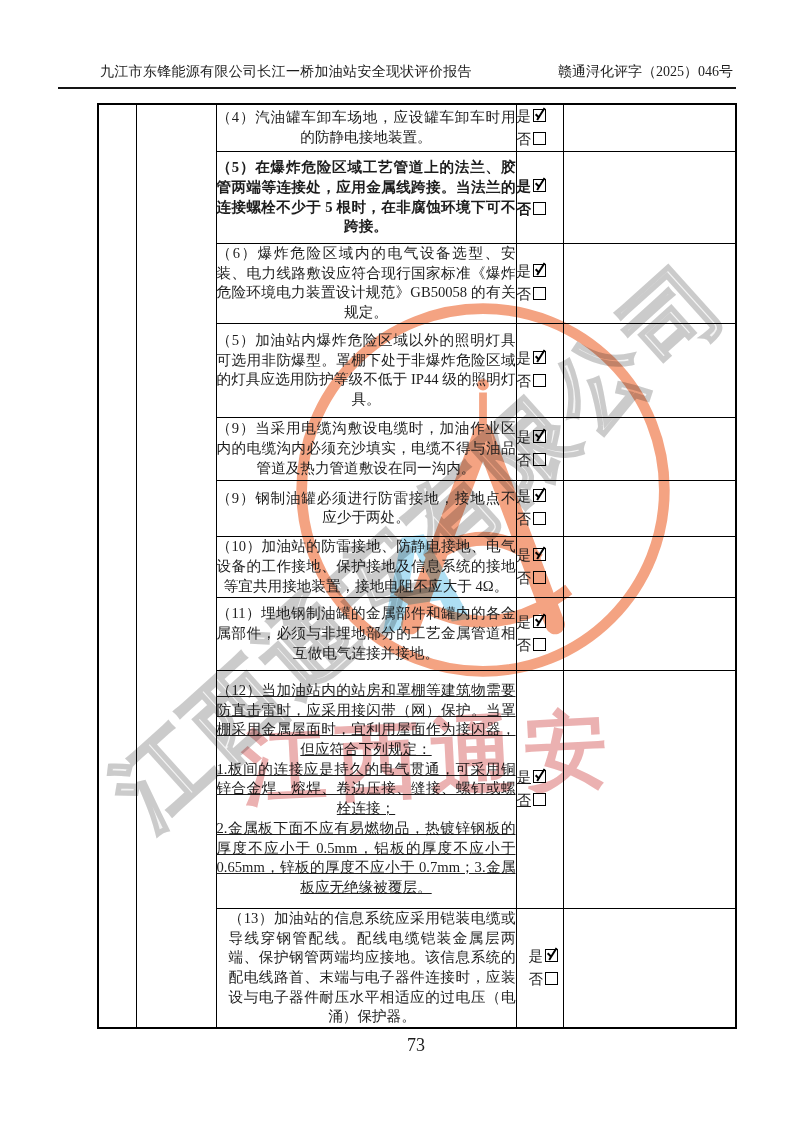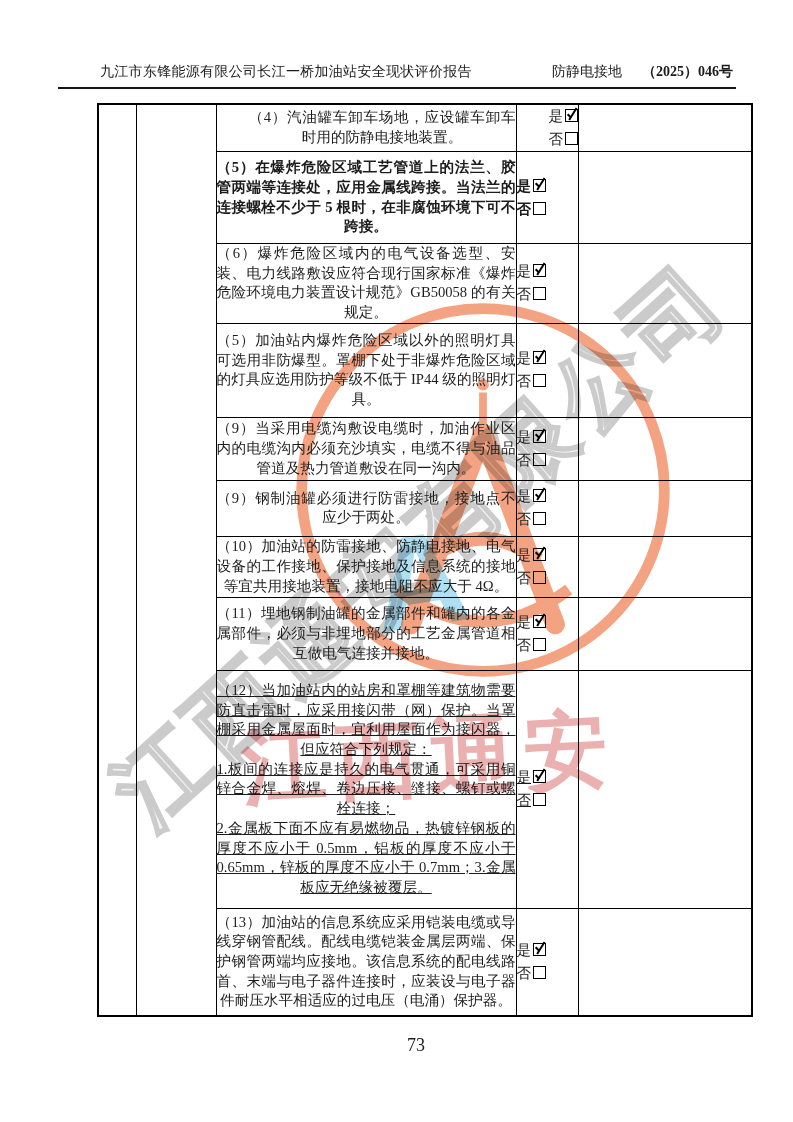--- a/index.html
+++ b/index.html
@@ -4,21 +4,21 @@
 <style>
   html,body{margin:0;padding:0;background:#ffffff;overflow:hidden;}
   .page{
     position:relative;width:793px;height:1122px;background:#ffffff;
     font-family:"Liberation Serif","DejaVu Serif",serif;color:#1c1c1c;
   }
   
   .hdr{position:absolute;top:63px;left:100px;right:58px;height:22px;font-size:14px;}
   .hdr-left{position:absolute;left:0;top:0;letter-spacing:.3px;}
   .hdr-right{position:absolute;right:2px;top:0;}
-  .hdr-right .num{font-weight:bold;margin-left:20px;}
+  .hdr-right .num{font-weight:normal;}
   .hdr-rule{position:absolute;top:87px;left:58px;width:678px;height:2px;background:#151515;}
   
   .wm-gray{
     position:absolute;left:420px;top:545px;transform:translate(-50%,-50%) rotate(-42deg);
     white-space:nowrap;font-size:92px;font-weight:bold;letter-spacing:6px;
     font-family:"Liberation Sans","DejaVu Sans",sans-serif;
     color:rgba(0,0,0,0.05);-webkit-text-stroke:2.5px #c3c3c3;opacity:.85;z-index:1;
   }
   .wm-blue{
     position:absolute;left:372px;top:505px;font-size:132px;font-weight:bold;
@@ -51,24 +51,24 @@
   }
   .cbx.checked::before{
     content:"";position:absolute;left:1px;top:4.5px;width:5px;height:1.8px;
     background:#000;transform:rotate(45deg);
   }
   .cbx.checked::after{
     content:"";position:absolute;left:6px;top:-3px;width:1.8px;height:13.5px;
     background:#000;transform:rotate(32deg);
   }
   
-  tr.h38 td{height:38px;padding-left:32px;}  tr.h91 td{height:91px;font-weight:bold;}  tr.h66 td{height:66px;}
+  tr.h38 td{height:38px;}  tr.h91 td{height:91px;font-weight:bold;}  tr.h66 td{height:66px;}
   tr.h93 td{height:93px;}  tr.h62 td{height:62px;}  tr.h55 td{height:55px;}
   tr.h60 td{height:60px;}  tr.h72 td{height:72px;}  tr.h237 td{height:237px;text-decoration:underline;}
-  tr.h106 td{height:106px;}
+  tr.h106 td{height:106px;padding-left:12px;}
   
   .page-num{position:absolute;left:97px;width:638px;top:1035px;text-align:center;font-size:18px;z-index:5;}
 </style>
 </head>
 <body>
 
 <div class="page">
 
   <div class="wm-gray">江西通安有限公司</div>
 
@@ -83,21 +83,21 @@
       <path d="M200,142 L274,338" stroke="currentColor" stroke-width="20" fill="none" stroke-linecap="round"></path>
       <path d="M143,272 Q200,228 257,272" stroke="currentColor" stroke-width="14" fill="none"></path>
       <path d="M112,302 Q200,368 288,302" stroke="currentColor" stroke-width="12" fill="none"></path>
     </svg>
   </div>
 
   <div class="wm-red" style="color: rgb(208, 68, 68);">江西通安</div>
 
   <div class="hdr">
     <span class="hdr-left">九江市东锋能源有限公司长江一桥加油站安全现状评价报告</span>
-    <span class="hdr-right"><span>防静电接地</span><span class="num">（2025）046号</span></span>
+    <span class="hdr-right"><span>赣通浔化评字</span><span class="num">（2025）046号</span></span>
   </div>
   <div class="hdr-rule"></div>
 
   <div class="tbl-wrap">
     <table class="main">
       <colgroup>
         <col style="width:38px">
           <col style="width:80px">
           <col style="width:300px">
         <col style="width:47px">

